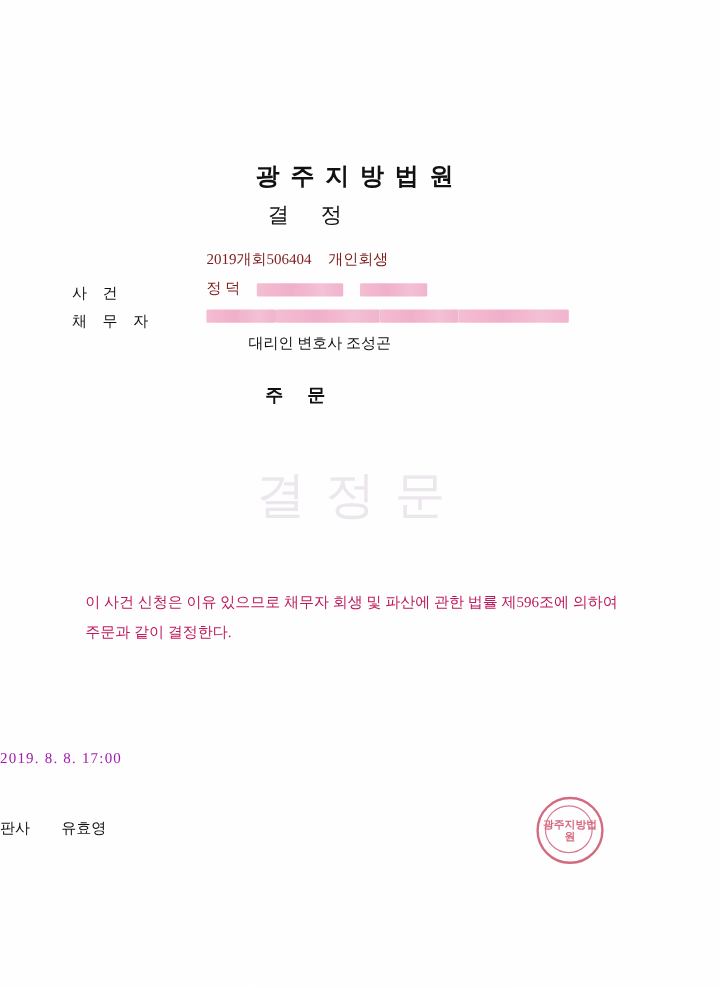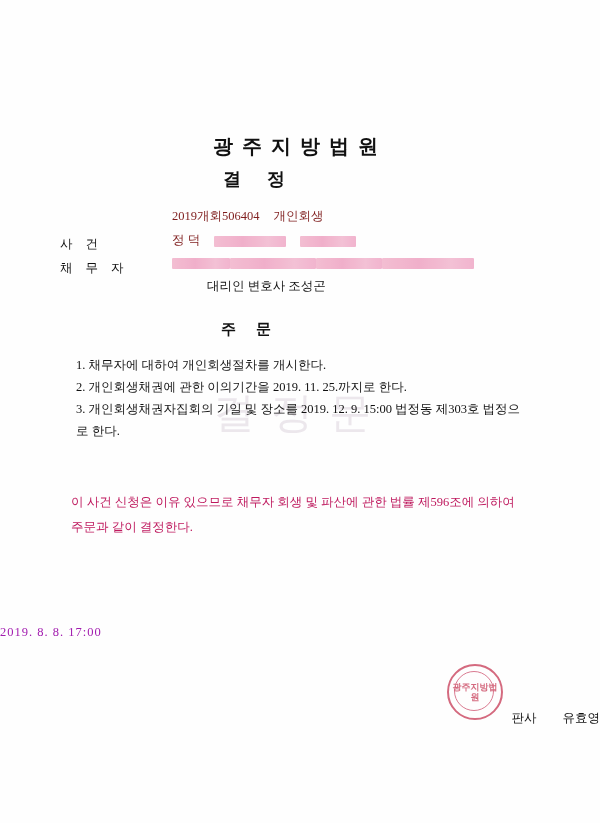--- a/index.html
+++ b/index.html
@@ -49,21 +49,21 @@
     font-weight: bold;
     letter-spacing: 9px;
     color: #111;
   }
   .doc-type {
     position: absolute;
     left: 0; top: 167px;
     width: 508px;
     text-align: center;
     font-size: 18px;
-    font-weight: bold;
+    font-weight: normal;
     letter-spacing: 26px;
     text-indent: 26px;
     color: #111;
   }
 
   .field-rows {
     position: absolute;
     left: 60px;
     top: 208px;
     width: 480px;
@@ -167,24 +167,23 @@
     font-size: 12.5px;
     letter-spacing: 1px;
     color: #a21caf;
   }
 
   .judge-line {
     position: absolute;
     left: 0;
     top: 682px;
     width: 600px;
-    text-align: right;
-    font-size: 12.5px;
-    color: #111;
-    margin-top: 28px;
+    text-align: left;
+    font-size: 12.5px;
+    color: #111;
   }
   .judge-line .gap { display: inline-block; width: 26px; }
 
   
   .seal {
     position: absolute;
     left: 447px;
     top: 664px;
     width: 52px;
     height: 52px;
@@ -242,32 +241,20 @@
       <span class="addr-line">
         <span class="redact" style="width:58px"></span><span class="sp" style="width:6px"></span><span class="redact" style="width:86px"></span><span class="sp" style="width:8px"></span><span class="redact" style="width:66px"></span><span class="sp" style="width:6px"></span><span class="redact" style="width:92px"></span>
       </span>
       <span class="rep-line">대리인 변호사 조성곤</span>
     </div>
 
   </div>
 
   <div class="section-head" id="head-order">주문</div>
 
-  <div class="order-list">
-    <div class="order-item">
-      <span>1. 채무자에 대하여 개인회생절차를 개시한다.</span>
-    </div>
-    <div class="order-item">
-      <span>2. 개인회생채권에 관한 이의기간을 2019. 11. 25.까지로 한다.</span>
-    </div>
-    <div class="order-item">
-      <span>3. 개인회생채권자집회의 기일 및 장소를 2019. 12. 9. 15:00 법정동 제303호 법정으</span>
-    </div>
-    <div class="order-cont">로 한다.</div>
-  </div>
 
 
   <div class="reason-body">
     <div>이 사건 신청은 이유 있으므로 채무자 회생 및 파산에 관한 법률 제596조에 의하여</div>
     <div>주문과 같이 결정한다.</div>
   </div>
 
   <div class="date-line">2019. 8. 8. 17:00</div>
 
   <div class="judge-line">

